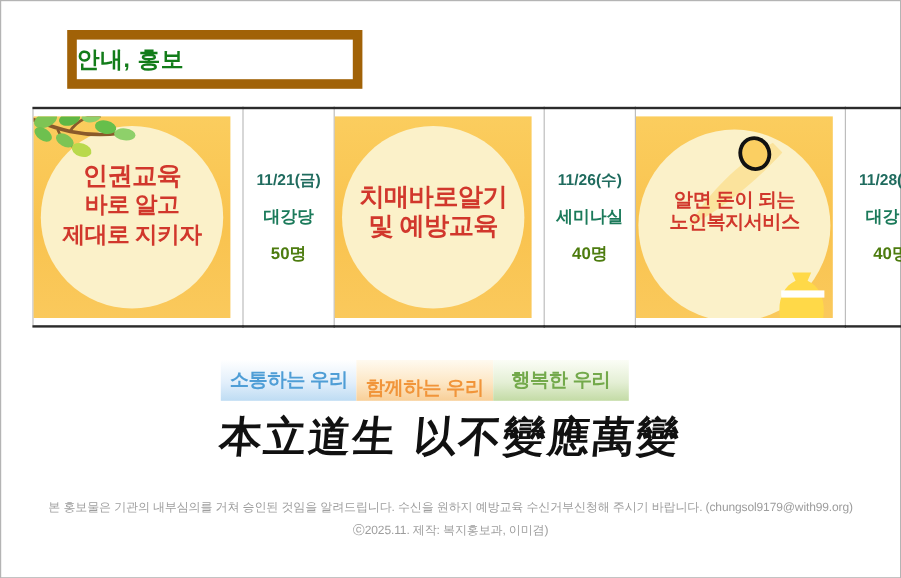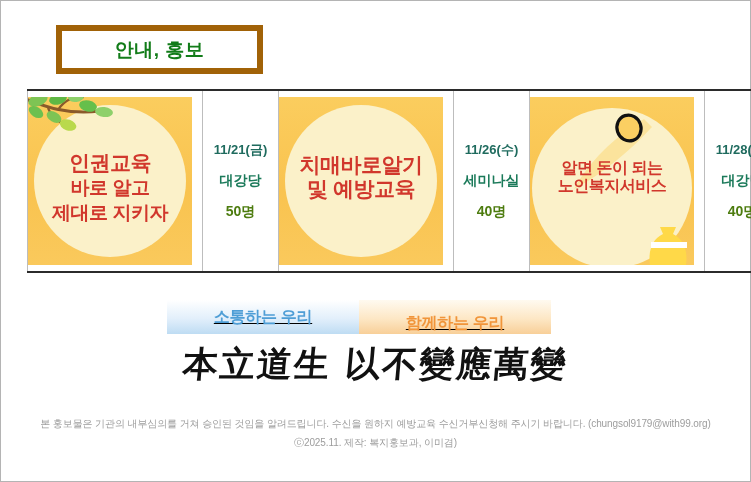--- a/index.html
+++ b/index.html
@@ -23,27 +23,27 @@
   }
 
   
   .header-wrap {
     position: absolute;
     left: 55px;
     top: 24px;
   }
   .header-badge {
     box-sizing: border-box;
-    width: 207px;
+    width: 246px;
     height: 49px;
     background: #ffffff;
-    border: 6px solid #a16207;
+    border: 8px solid #a16207;
     display: flex;
     align-items: center;
-    justify-content: center;
+    justify-content: flex-start;
   }
   .header-badge-text {
     font-size: 19px;
     font-weight: bold;
     color: #127c19;
     letter-spacing: 0.5px;
     white-space: nowrap;
   }
 
   
@@ -120,21 +120,21 @@
   }
   .poster .subtitle {
     font-size: 19px;
     font-weight: bold;
     color: #d1372c;
     line-height: 1.35;
     letter-spacing: -0.5px;
     white-space: nowrap;
   }
 
-  .poster-1 .txt { top: 54px; }
+  .poster-1 .txt { top: 38px; }
   .poster-2 .txt { top: 56px; }
   .poster-3 .txt { top: 62px; }
 
   
   .branch {
     position: absolute;
     left: -4px;
     top: -4px;
     width: 92px;
     height: 46px;
@@ -185,26 +185,25 @@
   .info-count {
     font-size: 14px;
     font-weight: bold;
     color: #4d7c0f;
     white-space: nowrap;
   }
 
   
   .slogan {
     position: absolute;
-    left: 166px;
+    left: 183px;
     top: 299px;
-    width: 384px;
+    width: 340px;
     height: 34px;
     display: flex;
-    text-decoration: underline;
   }
   .slogan-seg {
     flex: 1;
     display: flex;
     align-items: center;
     justify-content: center;
     font-size: 16px;
     font-weight: bold;
     letter-spacing: -0.3px;
     white-space: nowrap;
@@ -349,20 +348,23 @@
     </table>
   </div>
 
   <div class="slogan">
     <div class="slogan-seg seg-blue">
       <span>소통하는 우리</span>
     </div>
     <div class="slogan-seg seg-orange">
       <span>함께하는 우리</span>
     </div>
+    <div class="slogan-seg seg-green">
+      <span>행복한 우리</span>
+    </div>
   </div>
 
   <div class="calligraphy">
     <span class="calligraphy-text">本立道生 以不變應萬變</span>
   </div>
 
   <div class="footer">
     <div class="footer-line">본 홍보물은 기관의 내부심의를 거쳐 승인된 것임을 알려드립니다. 수신을 원하지 예방교육 수신거부신청해 주시기 바랍니다. (chungsol9179@with99.org)</div>
     <div class="footer-line">ⓒ2025.11. 제작: 복지홍보과, 이미겸)</div>
   </div>

